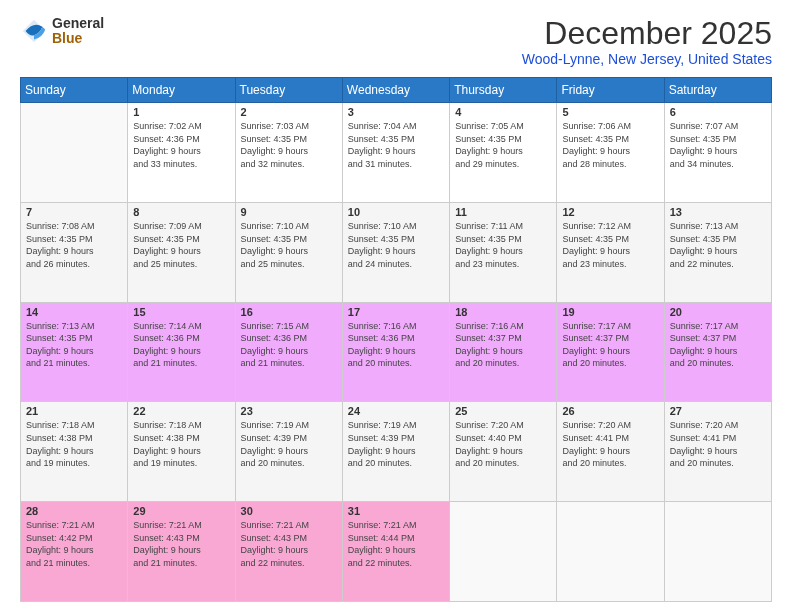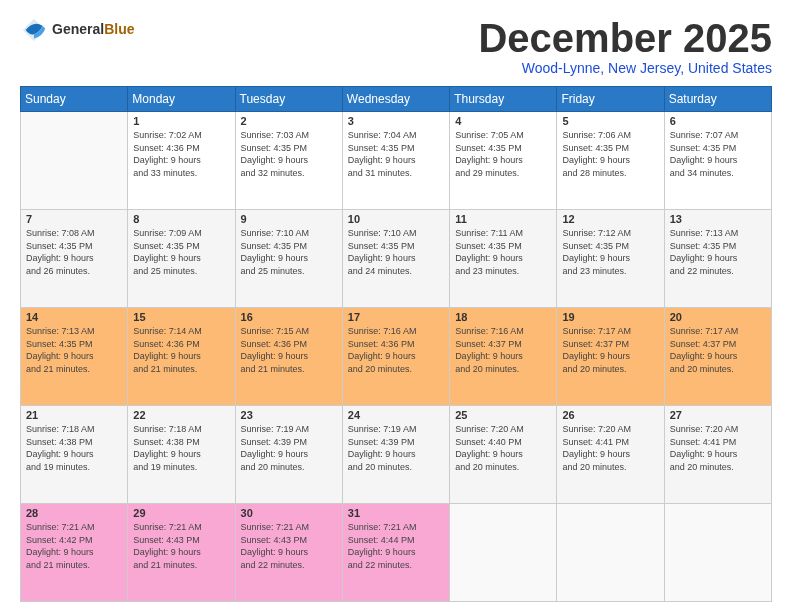--- a/index.html
+++ b/index.html
@@ -23,21 +23,21 @@
       align-items: flex-start;
       margin-bottom: 10px;
     }
     .logo {
       display: flex;
       align-items: center;
       gap: 4px;
     }
     .logo-text {
       display: flex;
-      flex-direction: row;
+      flex-direction: column;
       line-height: 1.1;
       justify-content: flex-end;
     }
     .logo-general {
       font-size: 14px;
       font-weight: bold;
       color: #333;
     }
     .logo-blue {
       font-size: 14px;
@@ -45,22 +45,22 @@
       color: #a16207;
     }
     .logo-icon {
       width: 28px;
       height: 28px;
     }
     .title-block {
       text-align: right;
     }
     .main-title {
-      font-size: 40px;
-      font-weight: bold;
+      font-size: 32px;
+      font-weight: normal;
       color: #333;
       line-height: 1.1;
     }
     .subtitle {
       font-size: 14px;
       color: #1d4ed8;
     }
     .calendar {
       flex: 1;
       border: 1px solid #ccc;
@@ -224,21 +224,21 @@
             <div class="day-info">and 23 minutes.</div>
           </td>
           <td>
             <div class="day-num">13</div>
             <div class="day-info">Sunrise: 7:13 AM</div>
             <div class="day-info">Sunset: 4:35 PM</div>
             <div class="day-info">Daylight: 9 hours</div>
             <div class="day-info">and 22 minutes.</div>
           </td>
         </tr>
-        <tr style="background: #fdba74;">
+        <tr style="background: #f0abfc;">
           <td>
             <div class="day-num">14</div>
             <div class="day-info">Sunrise: 7:13 AM</div>
             <div class="day-info">Sunset: 4:35 PM</div>
             <div class="day-info">Daylight: 9 hours</div>
             <div class="day-info">and 21 minutes.</div>
           </td>
           <td>
             <div class="day-num">15</div>
             <div class="day-info">Sunrise: 7:14 AM</div>

